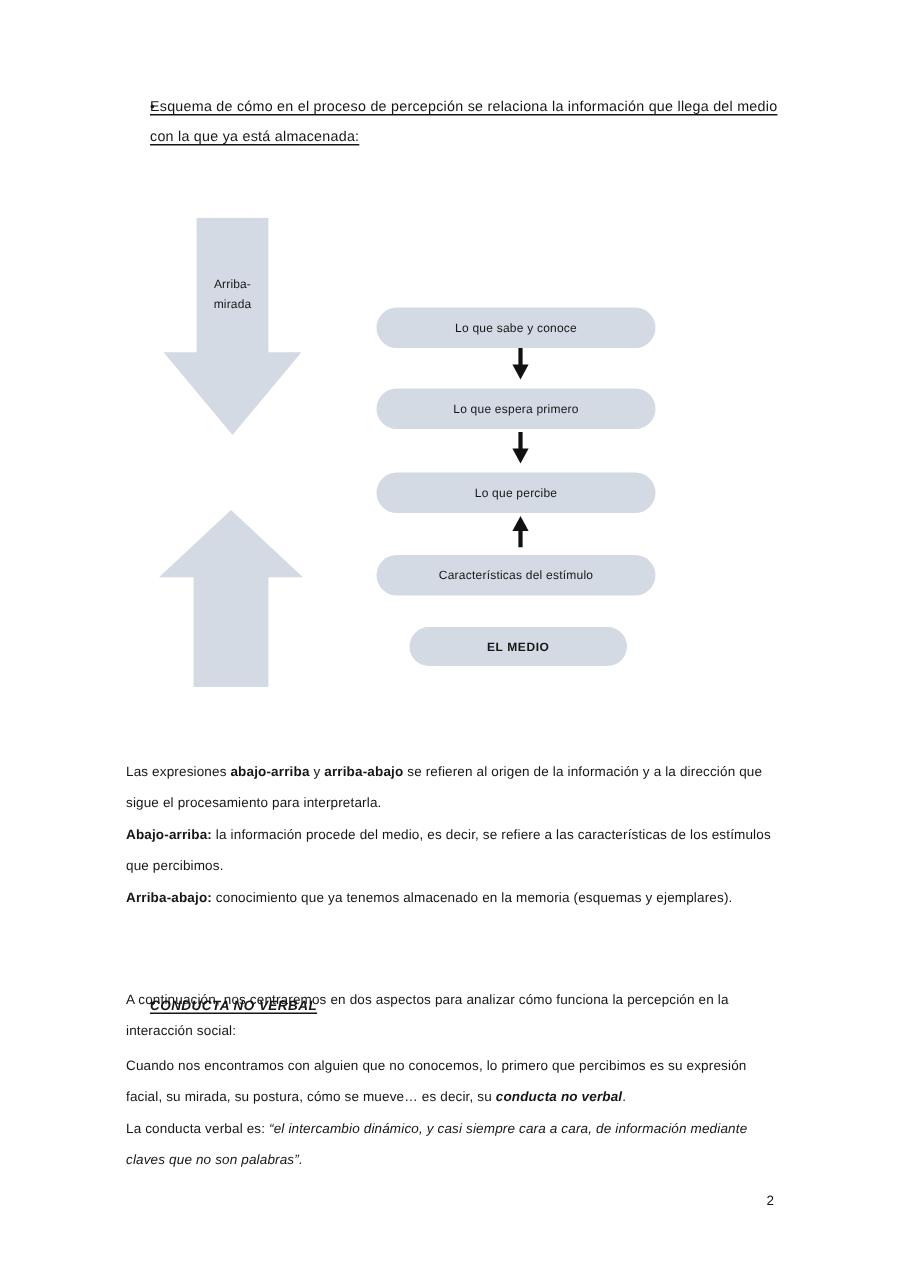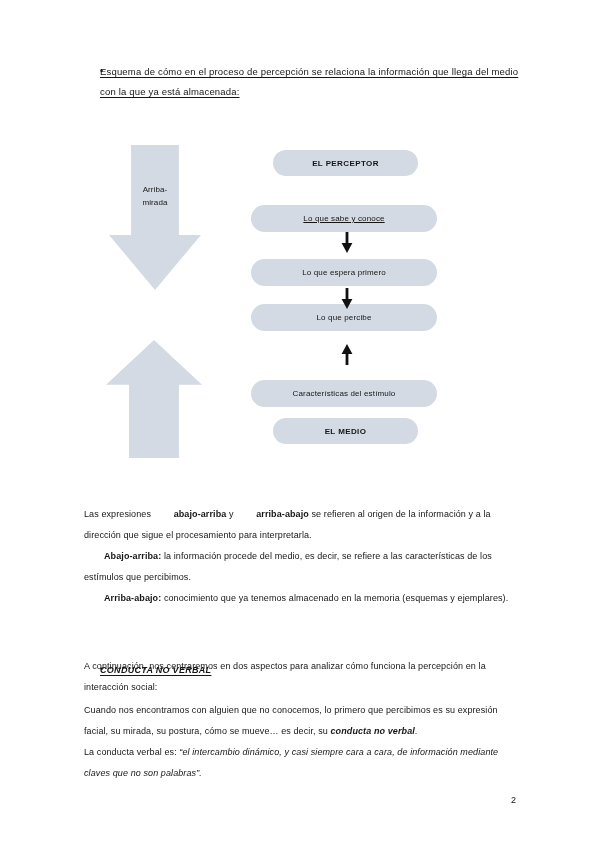--- a/index.html
+++ b/index.html
@@ -97,24 +97,24 @@
     align-items: center;
     justify-content: center;
     font-size: 8px;
     color: #161616;
     letter-spacing: 0.15px;
   }
   .pill.wide   { left: 167px; width: 186px; height: 27px; }
   .pill.narrow { left: 189px; width: 145px; height: 26px; font-weight: bold; letter-spacing: 0.4px; }
 
   .pill-p0 { top: 10px; }
-  .pill-p1 { top: 65px; text-decoration: underline; }
+  .pill-p1 { top: 65px; }
   .pill-p2 { top: 119px; }
-  .pill-p3 { top: 164px; }
-  .pill-p4 { top: 240px; text-align: center; }
+  .pill-p3 { top: 175px; }
+  .pill-p4 { top: 230px; text-align: center; }
   .pill-p5 { top: 278px; }
 
   .connector {
     position: absolute;
     left: 256px;
     width: 14px;
     height: 22px;
   }
   .conn-1 { top: 92px; }
   .conn-2 { top: 148px; }
@@ -127,21 +127,21 @@
     width: 438px;
     font-size: 9px;
     line-height: 21px;
     color: #161616;
     letter-spacing: 0.1px;
   }
   .para-1 { top: 504px; }
   .para-2 { top: 616px; margin-top: 40px; }
   .para-3 { top: 700px; }
 
-  .b   { font-weight: bold; margin-left: 20px; }
+  .b   { font-weight: bold; }
   .u   { text-underline-offset: 2px; }
   .i   { font-style: italic; }
   .bi  { font-weight: bold; font-style: italic; }
 
   
   .list-block {
     position: absolute;
     left: 84px;
     top: 660px;
     width: 438px;
@@ -186,21 +186,20 @@
   <div class="diagram">
 
     <div class="big-arrow arrow-down"></div>
     <div class="arrow-label arrow-down-label">
       <div>Arriba-</div>
       <div>mirada</div>
     </div>
 
     <div class="big-arrow arrow-up"></div>
 
-    <div class="pill narrow pill-p0">EL PERCEPTOR</div>
     <div class="pill wide   pill-p1">Lo que sabe y conoce</div>
     <div class="pill wide   pill-p2">Lo que espera primero</div>
     <div class="pill wide   pill-p3">Lo que percibe</div>
     <div class="pill wide   pill-p4">Características del estímulo</div>
     <div class="pill narrow pill-p5">EL MEDIO</div>
 
     <svg class="connector conn-1" viewBox="0 0 14 22">
       <rect x="5.6" y="0" width="2.8" height="13" fill="#111111"></rect>
       <polygon points="1.6,11 12.4,11 7,21" fill="#111111"></polygon>
     </svg>

